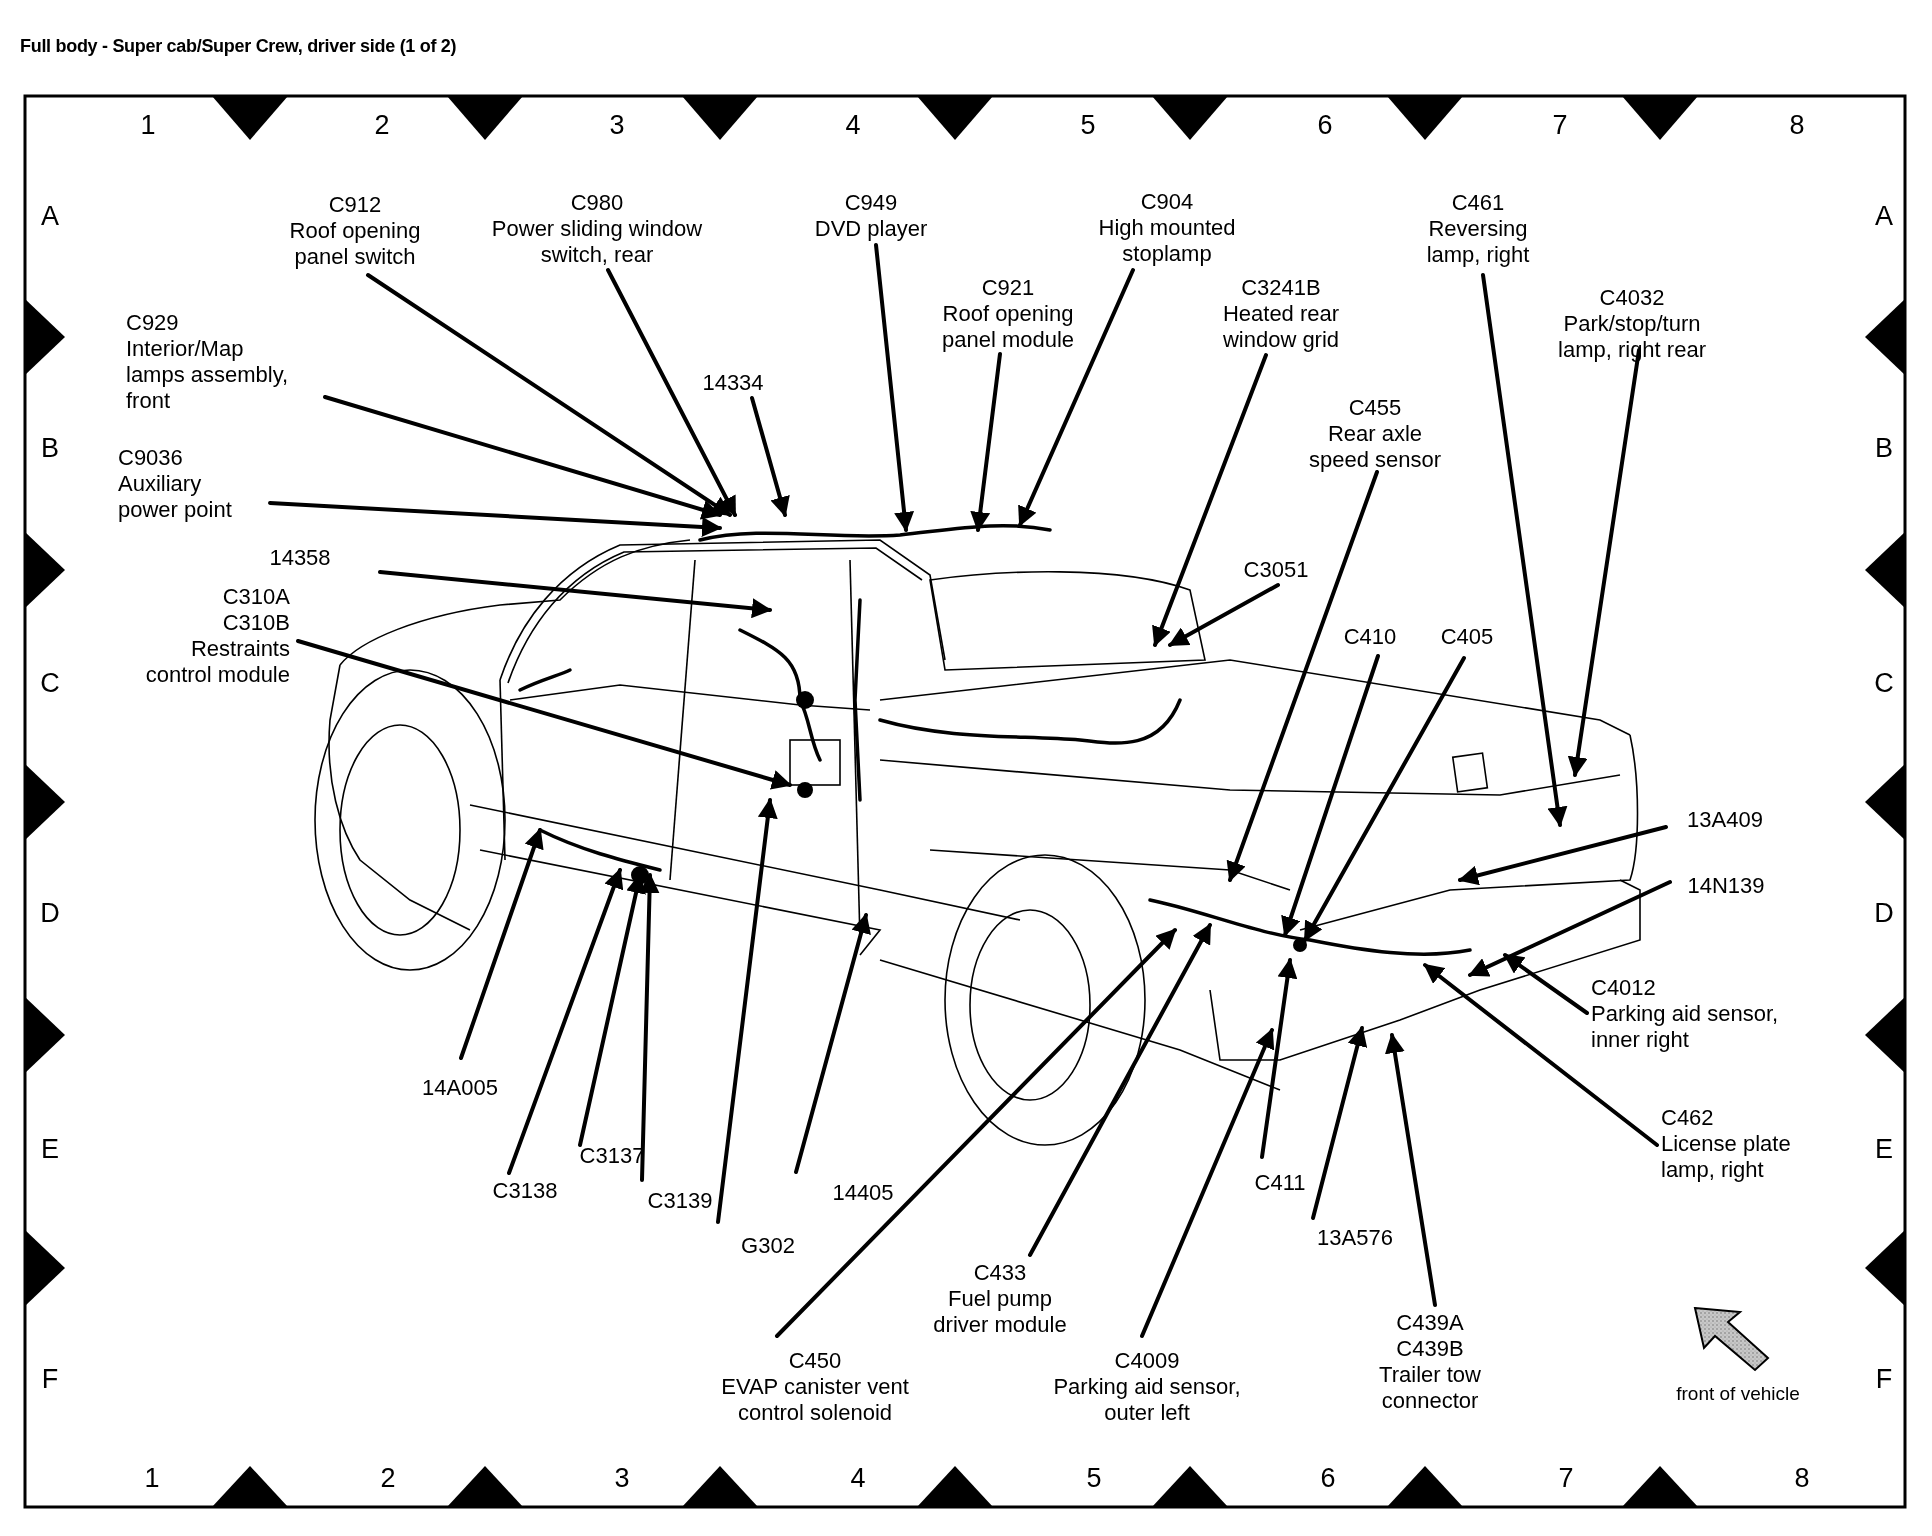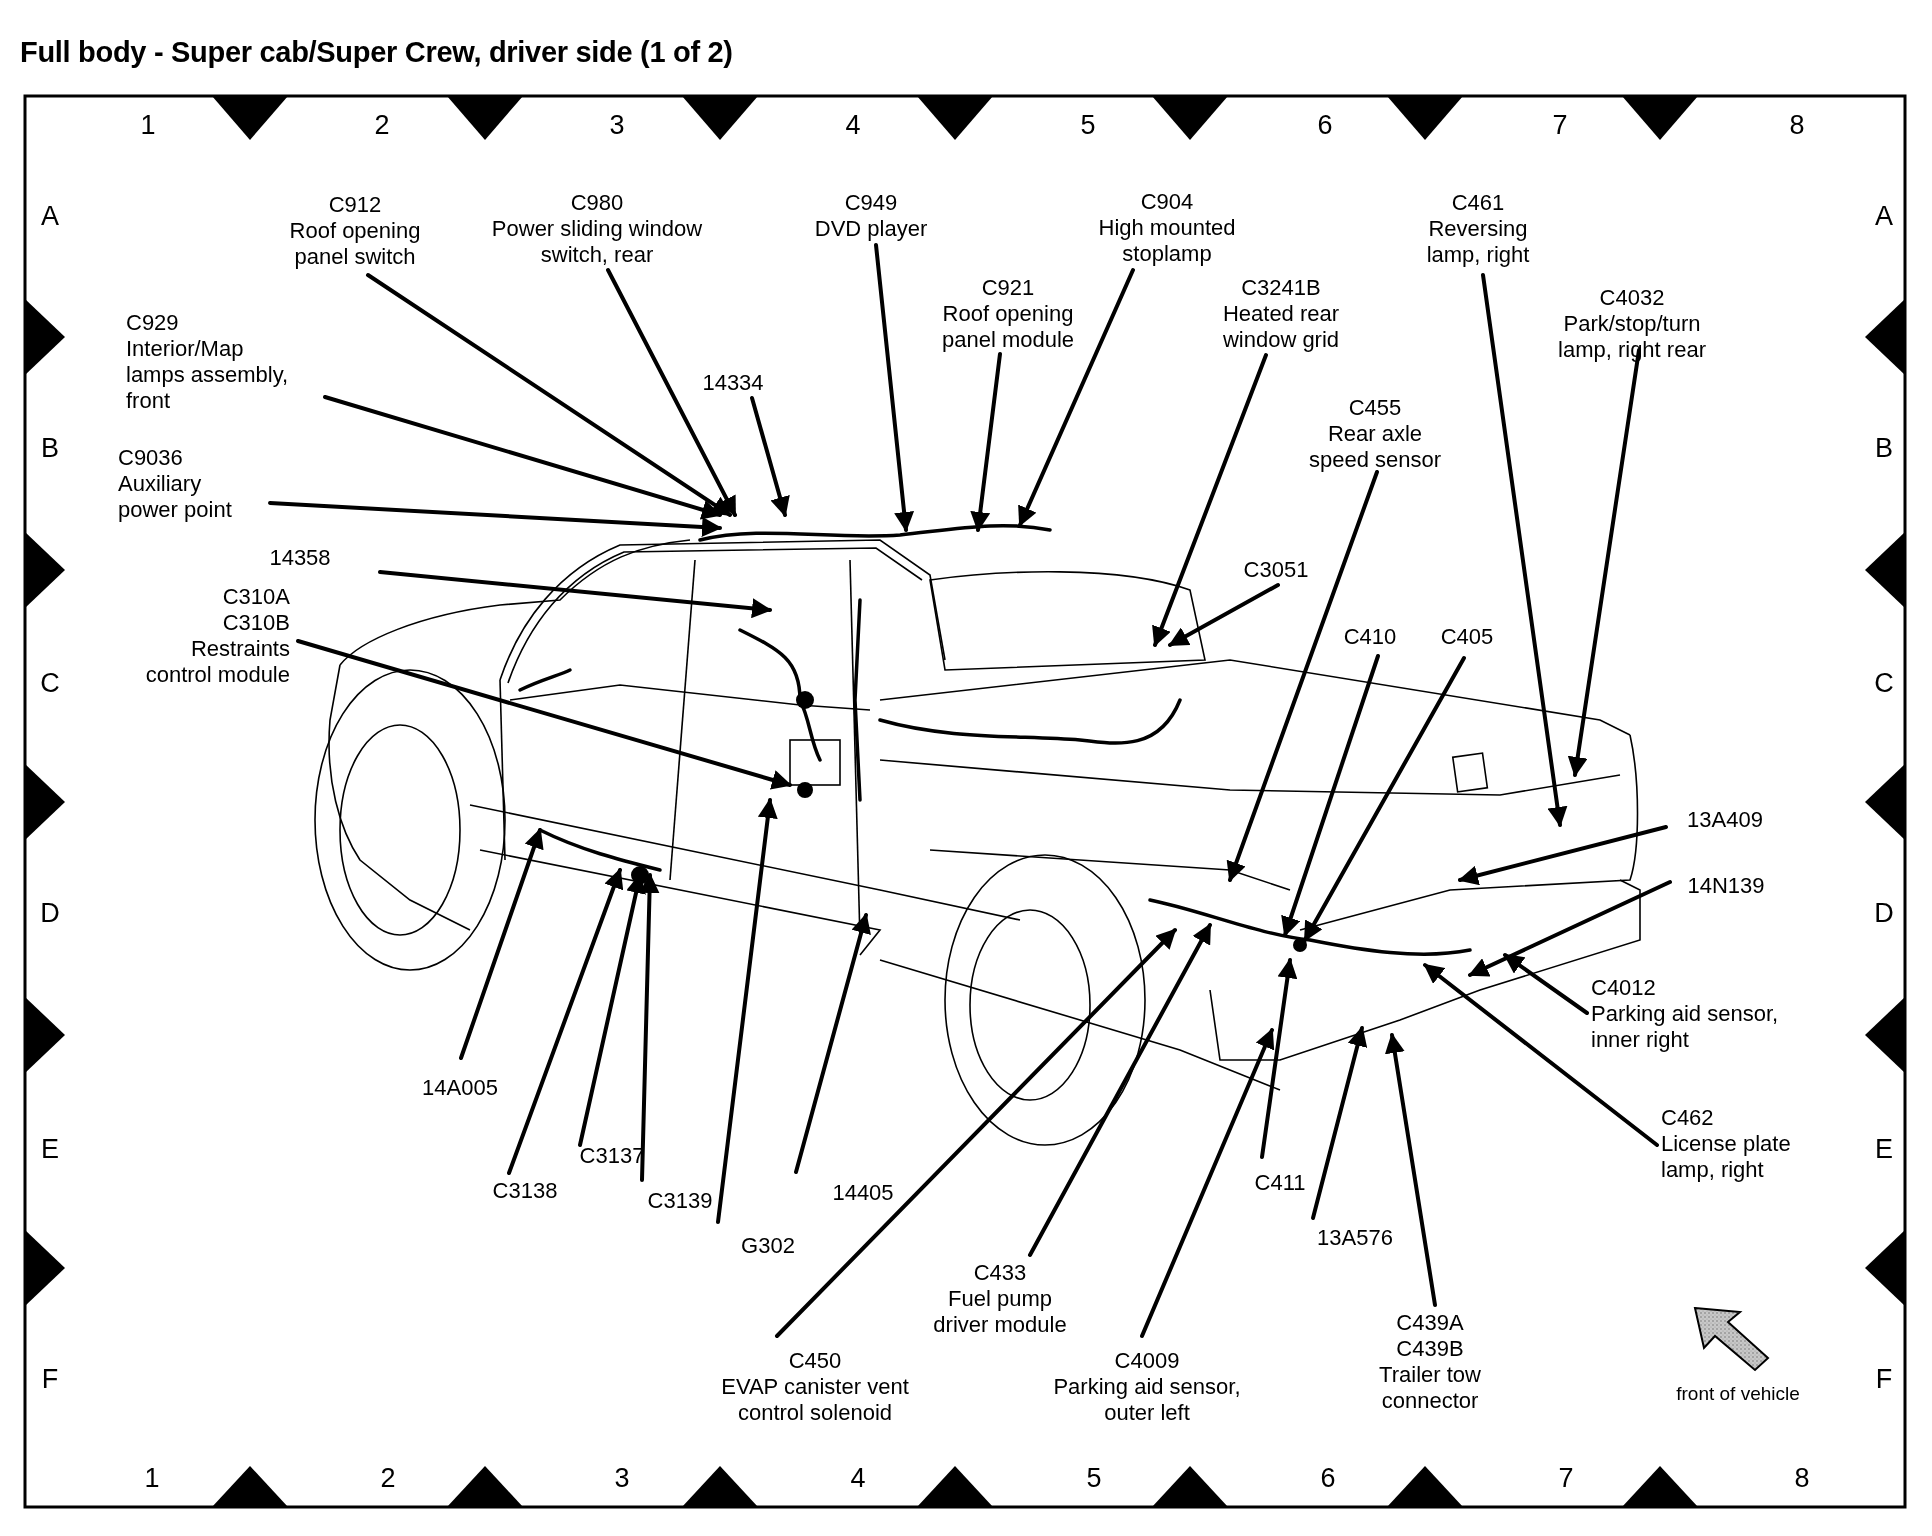--- a/index.html
+++ b/index.html
@@ -1,18 +1,18 @@
 <!DOCTYPE html>
 <html><head>
 <meta charset="utf-8">
 <style>
   html, body { margin:0; padding:0; background:#ffffff; }
   body { width:1932px; height:1536px; position:relative; overflow:hidden;
          font-family:"Liberation Sans", sans-serif; color:#000; }
-  #page-title { position:absolute; left:20px; top:36px; font-size:29px; font-weight:bold;
+  #page-title { position:absolute; left:20px; top:36px; font-size:18px; font-weight:bold;
                 letter-spacing:-0.3px; white-space:nowrap;text-align:center; }
   svg#diagram { position:absolute; left:0; top:0; }
   .lbl { font-family:"Liberation Sans", sans-serif; font-size:22px; fill:#000; }
   .small { font-size:19px; }
   .grid { font-family:"Liberation Sans", sans-serif; font-size:27px; fill:#000; }
   .leader { stroke:#000; stroke-width:4; fill:none; stroke-linecap:round; }
   .body-line { stroke:#000; stroke-width:1.6; fill:none; }
   .wire { stroke:#000; stroke-width:3.5; fill:none; stroke-linecap:round; stroke-linejoin:round; }
 </style>
 </head>

